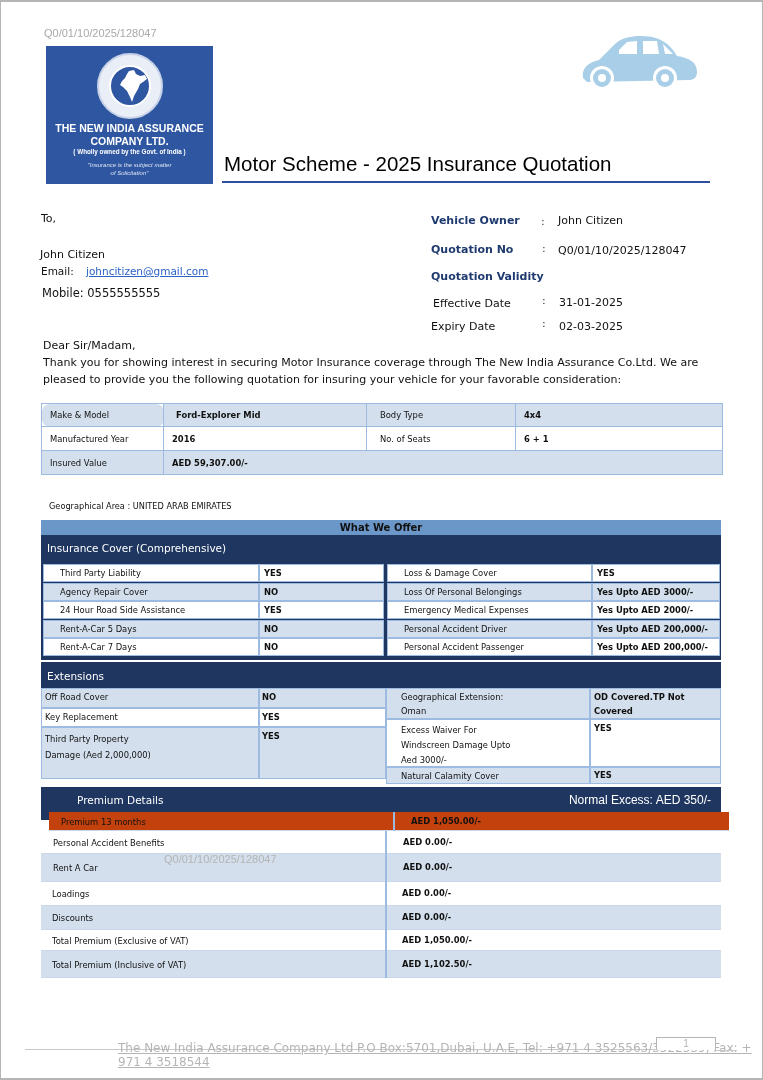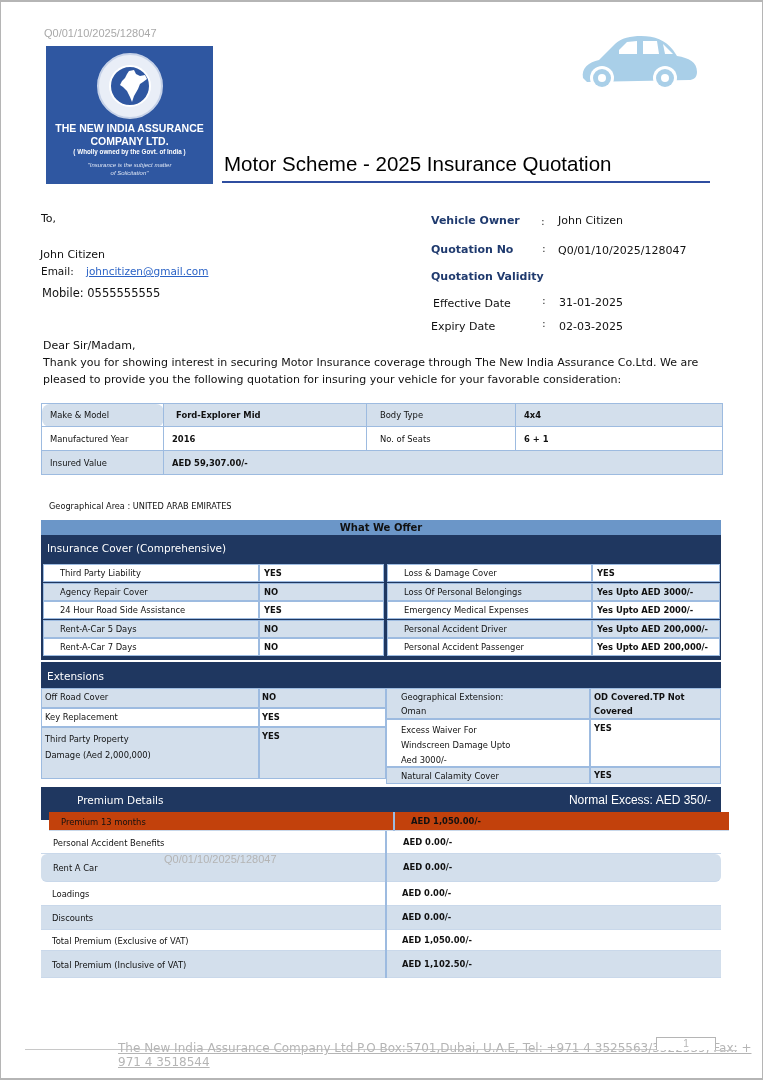--- a/index.html
+++ b/index.html
@@ -212,21 +212,21 @@
       <div class="abs" style="left: 0px; top: 0px; width: 680px; height: 19px; background: #c2410c; border-bottom: 1px solid rgb(201, 216, 234); margin-left: 8px;">
         <div class="abs" style="left: 12px; top: 5px; font-family: &quot;DejaVu Sans&quot;, sans-serif; font-size: 8.4px;">Premium 13 months</div>
         <div class="abs" style="left: 344px; top: 0px; width: 2px; height: 19px; background: rgb(157, 187, 224);"></div>
         <div class="abs" style="left: 362px; top: 4px; font-family: &quot;DejaVu Sans&quot;, sans-serif; font-size: 8.4px; font-weight: bold;">AED 1,050.00/-</div>
       </div>
       <div class="abs" style="left: 0px; top: 19px; width: 680px; height: 23px; background: rgb(255, 255, 255); border-bottom: 1px solid rgb(201, 216, 234);">
         <div class="abs" style="left: 12px; top: 7px; font-family: &quot;DejaVu Sans&quot;, sans-serif; font-size: 8.4px;">Personal Accident Benefits</div>
         <div class="abs" style="left: 344px; top: 0px; width: 2px; height: 23px; background: rgb(157, 187, 224);"></div>
         <div class="abs" style="left: 362px; top: 6px; font-family: &quot;DejaVu Sans&quot;, sans-serif; font-size: 8.4px; font-weight: bold;">AED 0.00/-</div>
       </div>
-      <div class="abs" style="left: 0px; top: 42px; width: 680px; height: 28px; background: rgb(211, 223, 236); border-bottom: 1px solid rgb(201, 216, 234); border-radius: 6px;">
+      <div class="abs" style="left: 0px; top: 42px; width: 680px; height: 28px; background: rgb(211, 223, 236); border-bottom: 1px solid rgb(201, 216, 234);">
         <div class="abs" style="left: 12px; top: 9px; font-family: &quot;DejaVu Sans&quot;, sans-serif; font-size: 8.4px;">Rent A Car</div>
         <div class="abs" style="left: 344px; top: 0px; width: 2px; height: 28px; background: rgb(157, 187, 224);"></div>
         <div class="abs" style="left: 362px; top: 8px; font-family: &quot;DejaVu Sans&quot;, sans-serif; font-size: 8.4px; font-weight: bold;">AED 0.00/-</div>
       </div>
       <div class="abs" style="left: 0px; top: 70px; width: 680px; height: 24px; background: rgb(255, 255, 255); border-bottom: 1px solid rgb(201, 216, 234);">
         <div class="abs" style="left: 11px; top: 7px; font-family: &quot;DejaVu Sans&quot;, sans-serif; font-size: 8.4px;">Loadings</div>
         <div class="abs" style="left: 344px; top: 0px; width: 2px; height: 24px; background: rgb(157, 187, 224);"></div>
         <div class="abs" style="left: 361px; top: 6px; font-family: &quot;DejaVu Sans&quot;, sans-serif; font-size: 8.4px; font-weight: bold;">AED 0.00/-</div>
       </div>
       <div class="abs" style="left: 0px; top: 94px; width: 680px; height: 24px; background: rgb(211, 223, 236); border-bottom: 1px solid rgb(201, 216, 234);">

